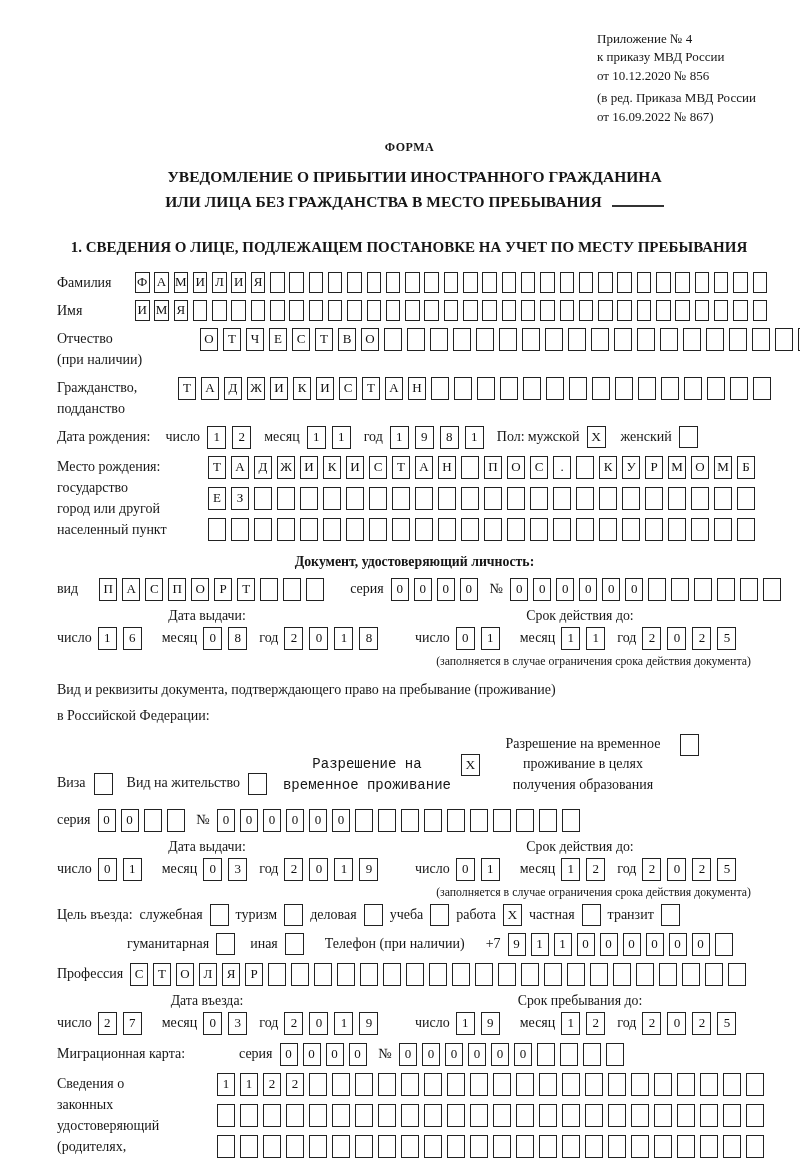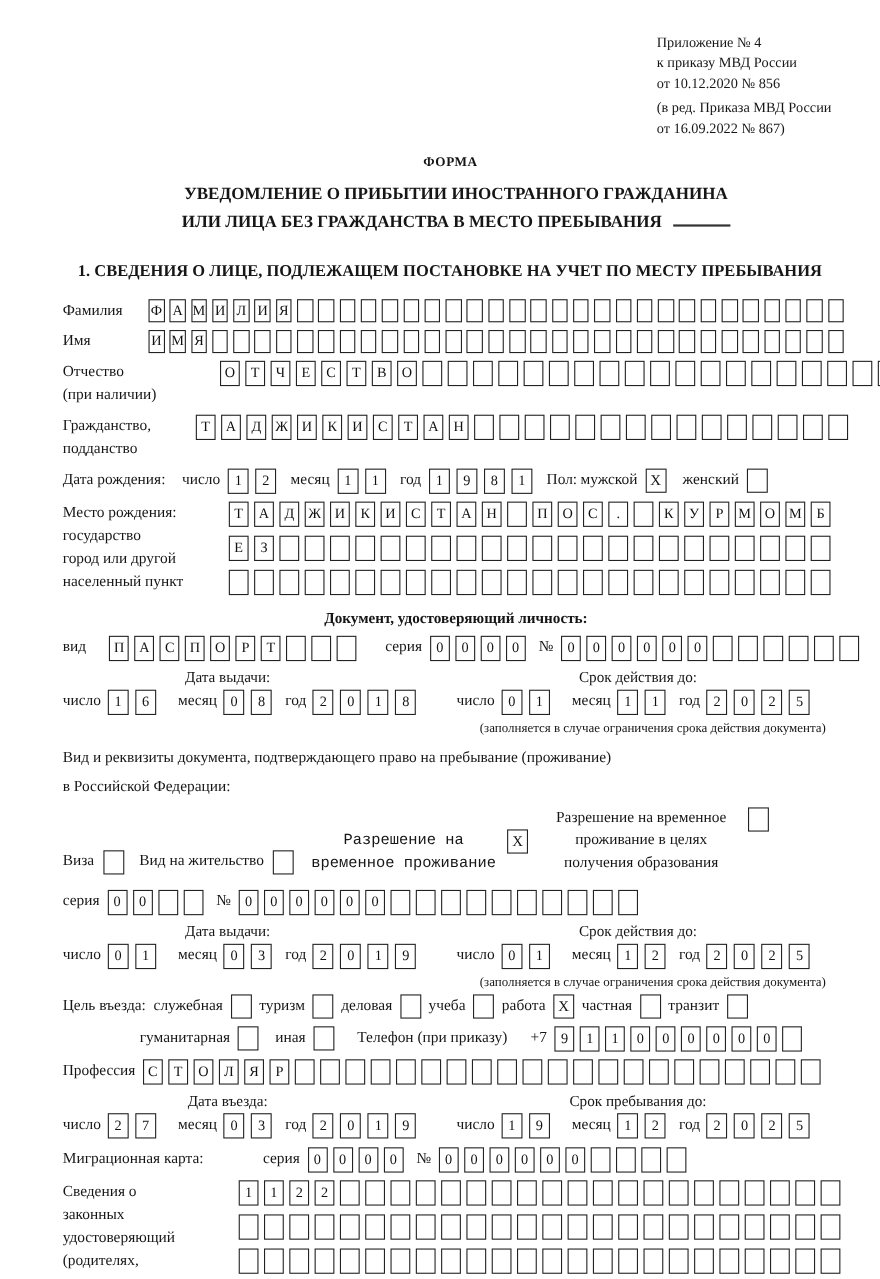--- a/index.html
+++ b/index.html
@@ -546,21 +546,21 @@
     <span class="chk"></span>
     <span class="lbl">транзит</span>
     <span class="chk"></span>
   </div>
 
   <div class="inline-row purp2">
     <span class="lbl">гуманитарная</span>
     <span class="chk"></span>
     <span class="lbl ml8">иная</span>
     <span class="chk"></span>
-    <span class="lbl ml14">Телефон (при приказу)</span>
+    <span class="lbl ml14">Телефон (при наличии)</span>
     <span class="lbl ml14">+7</span>
     <span class="boxes sz-m">
         <span class="cbox">9</span>
         <span class="cbox">1</span>
         <span class="cbox">1</span>
         <span class="cbox">0</span>
         <span class="cbox">0</span>
         <span class="cbox">0</span>
         <span class="cbox">0</span>
         <span class="cbox">0</span>

